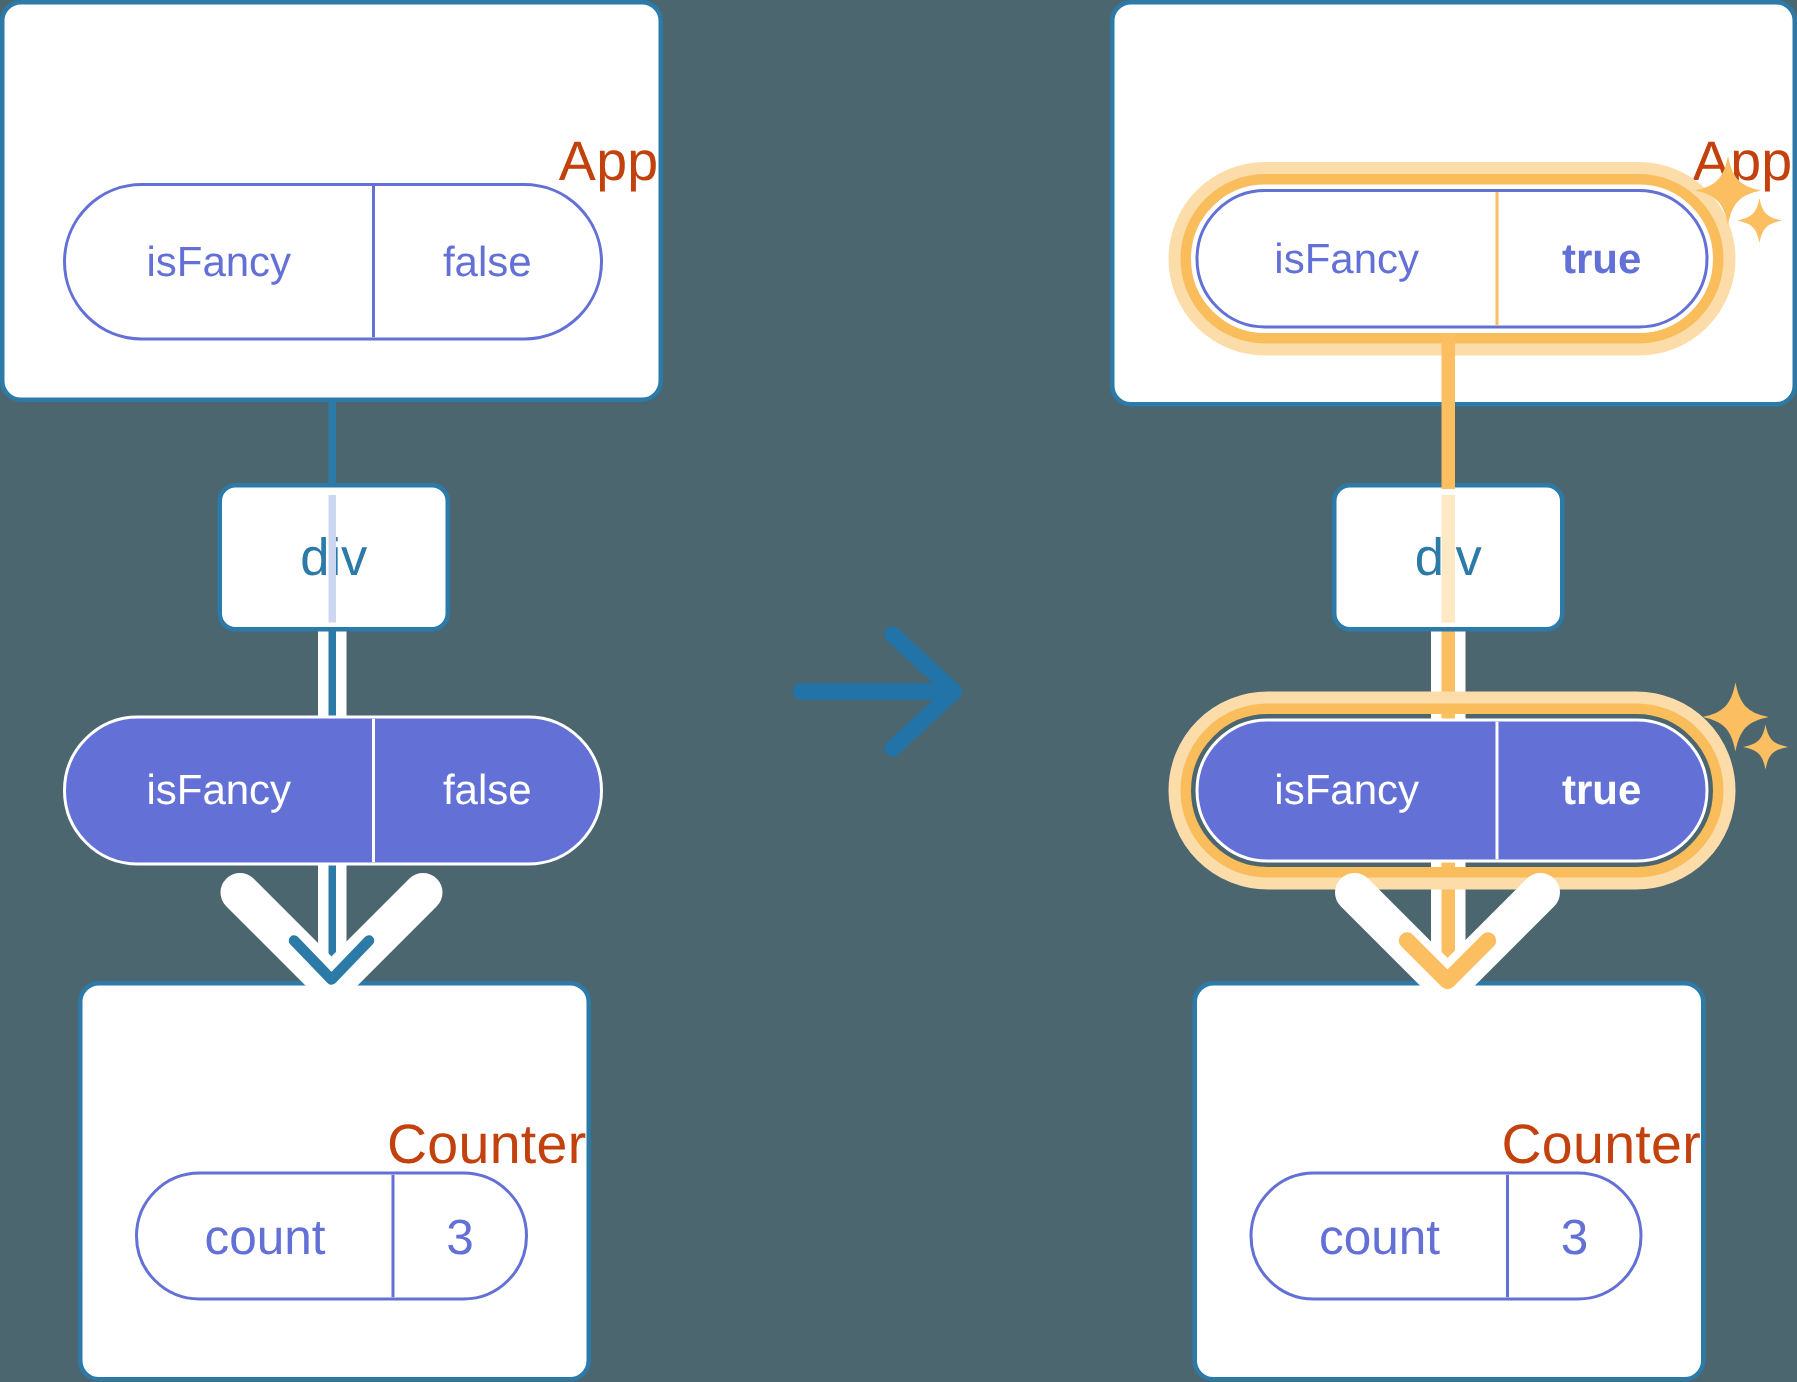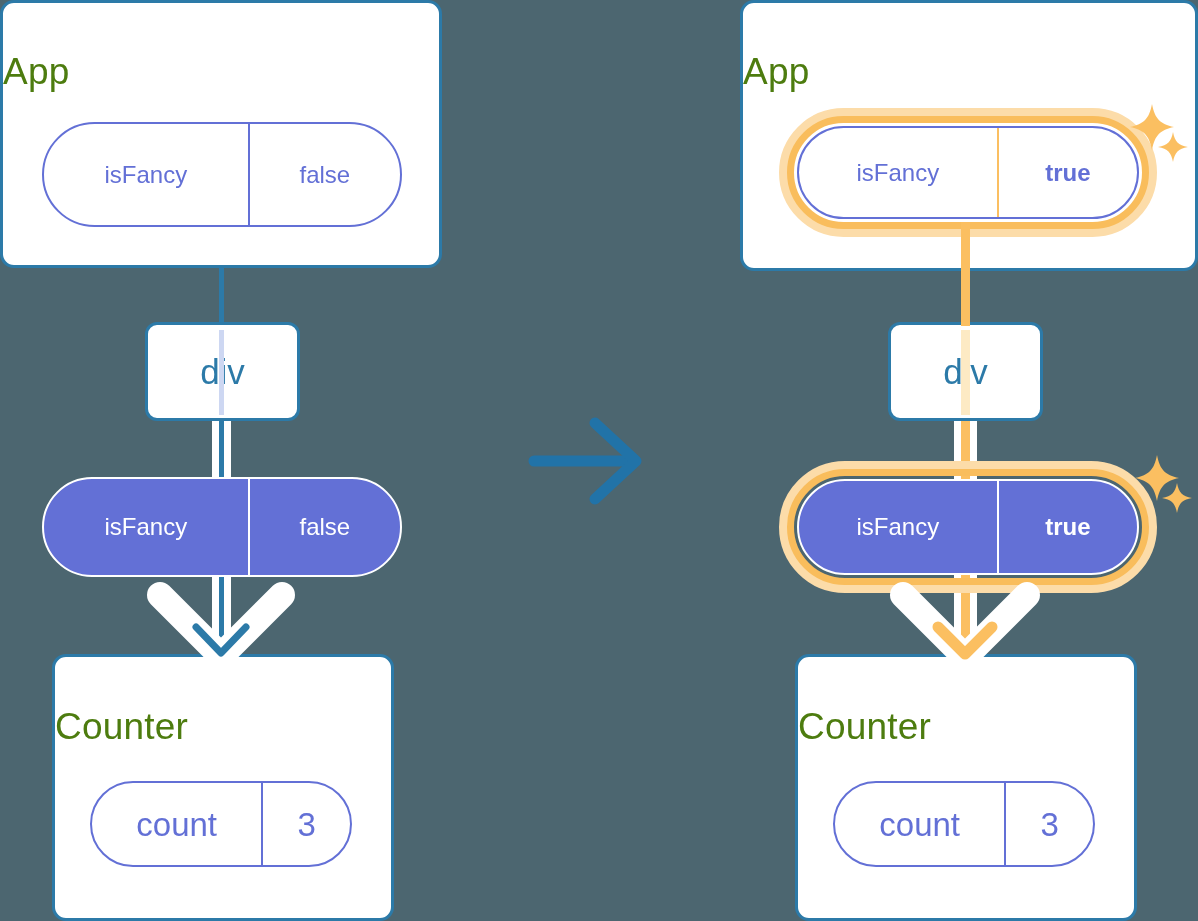--- a/index.html
+++ b/index.html
@@ -32,26 +32,27 @@
     background: #ffffff;
     border: 3px solid #2c7aa8;
     border-radius: 14px;
     box-sizing: border-box;
     z-index: 6;
   }
   .cbox-title {
     position: absolute;
     left: 0;
     right: 0;
-    text-align: left;
-    color: #4d7c0f;
+    text-align: right;
+    color: #c2410c;
     font-size: 37px;
     font-weight: 400;
     letter-spacing: 0.2px;
     white-space: nowrap;
+    margin-top: 36px;
   }
   .divbox {
     position: absolute;
     background: #ffffff;
     border: 3px solid #2c7aa8;
     border-radius: 12px;
     box-sizing: border-box;
     z-index: 8;
     display: flex;
     align-items: center;
@@ -85,21 +86,21 @@
     border: 2px solid #ffffff;
   }
   .pill-filled .pill-key,
   .pill-filled .pill-val {
     color: #ffffff;
   }
   .pill-key, .pill-val {
     display: flex;
     align-items: center;
     justify-content: center;
-    font-size: 24px;
+    font-size: 28px;
     line-height: 1;
     white-space: nowrap;
     box-sizing: border-box;
   }
   .pill-outline .pill-val { border-left: 2px solid #6370d6; }
   .pill-filled  .pill-val { border-left: 2px solid #ffffff; }
   .pill-val.bold { font-weight: 700; }
 
   
   .ring {

